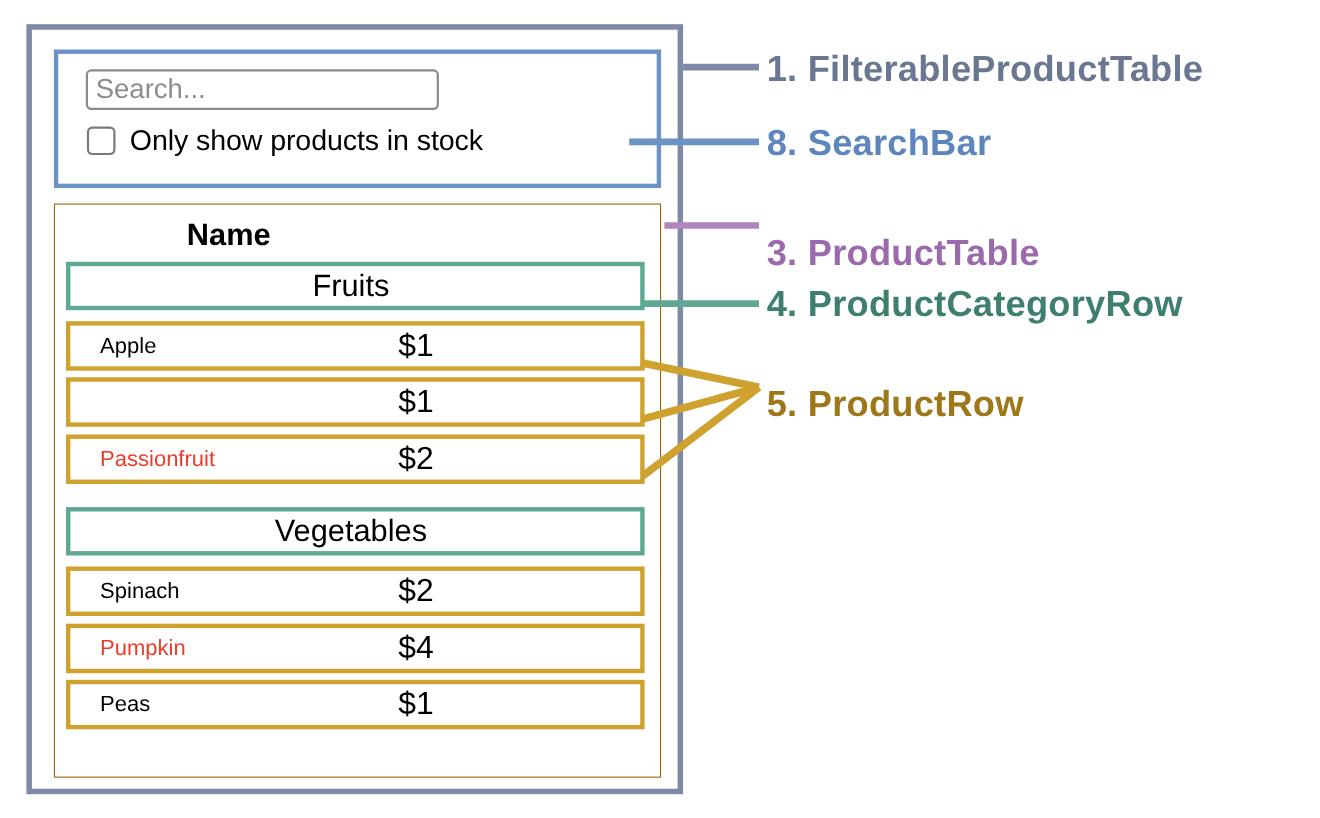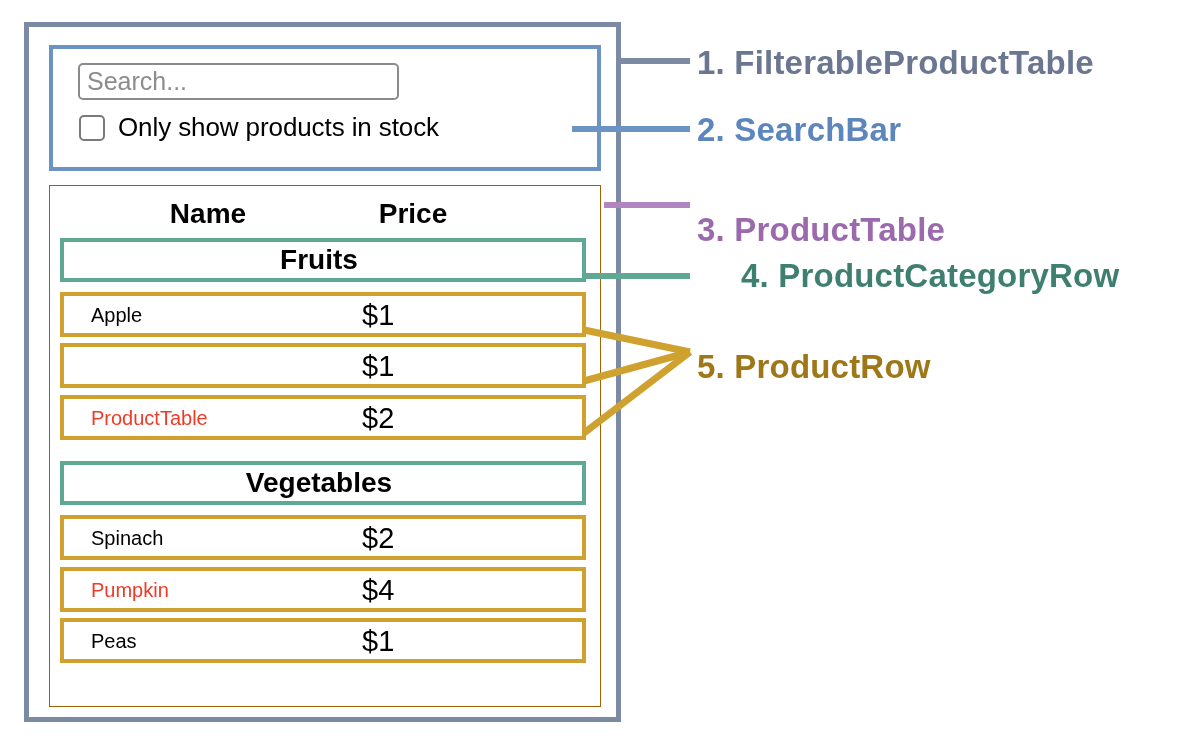--- a/index.html
+++ b/index.html
@@ -125,21 +125,21 @@
     width: 526px;
     height: 44px;
     border: 4px solid #5fa994;
     background: #ffffff;
     display: flex;
     align-items: center;
     justify-content: center;
   }
   .category-row .category-label {
     font-size: 28px;
-    font-weight: bold;
+    font-weight: normal;
     color: #000000;
     margin-left: -8px;
   }
 
   
   .product-row {
     position: absolute;
     left: 10px;
     width: 526px;
     height: 45px;
@@ -178,58 +178,57 @@
     position: absolute;
     font-family: "Liberation Sans", sans-serif;
     font-size: 33px;
     font-weight: 700;
     white-space: nowrap;
     letter-spacing: 0.2px;
   }
   #anno-1 { left: 697px; top: 44px;  color: #6b7790; }
   #anno-2 { left: 697px; top: 111px; color: #5c86bd; }
   #anno-3 { left: 697px; top: 187px; color: #9a6aad; margin-top: 24px; }
-  #anno-4 { left: 697px; top: 257px; color: #3f7f70; margin-left: 44px; }
+  #anno-4 { left: 697px; top: 257px; color: #3f7f70; }
   #anno-5 { left: 697px; top: 330px; color: #9d7718; margin-top: 18px; }
 </style>
 </head>
 <body>
 
 <div id="filterable-product-table">
 
   <div id="search-bar">
     <input id="search-input" type="text" placeholder="Search..." style="">
     <div id="stock-filter-row">
       <div id="stock-checkbox"></div>
       <span id="stock-label">Only show products in stock</span>
     </div>
   </div>
 
   <div id="product-table">
 
     <div id="table-header-row">
       <span class="col-name">Name</span>
-      <span class="col-price">Price</span>
     </div>
 
     <div class="category-row" style="top:52px;">
       <span class="category-label">Fruits</span>
     </div>
 
     <div class="product-row" style="top:106px;">
       <span class="cell-name">Apple</span>
       <span class="cell-price">$1</span>
     </div>
 
     <div class="product-row" style="top:157px;">
       <span class="cell-price">$1</span>
     </div>
 
     <div class="product-row" style="top:209px;">
-      <span class="cell-name out-of-stock">ProductTable</span>
+      <span class="cell-name out-of-stock">Passionfruit</span>
       <span class="cell-price">$2</span>
     </div>
 
     <div class="category-row" style="top:275px;">
       <span class="category-label">Vegetables</span>
     </div>
 
     <div class="product-row" style="top:329px;">
       <span class="cell-name">Spinach</span>
       <span class="cell-price">$2</span>
@@ -257,16 +256,16 @@
   <line x1="604" y1="205" x2="690" y2="205" stroke="#b085c0" stroke-width="6"></line>
 
   <line x1="584" y1="276" x2="690" y2="276" stroke="#5fa994" stroke-width="6"></line>
 
   <line x1="584" y1="330" x2="690" y2="352" stroke="#cfa22f" stroke-width="7"></line>
   <line x1="584" y1="381" x2="690" y2="352" stroke="#cfa22f" stroke-width="7"></line>
   <line x1="584" y1="433" x2="690" y2="352" stroke="#cfa22f" stroke-width="7"></line>
 </svg>
 
 <div class="anno-label" id="anno-1">1. FilterableProductTable</div>
-<div class="anno-label" id="anno-2">2. SearchBar</div>
+<div class="anno-label" id="anno-2">8. SearchBar</div>
 <div class="anno-label" id="anno-3">3. ProductTable</div>
 <div class="anno-label" id="anno-4">4. ProductCategoryRow</div>
 <div class="anno-label" id="anno-5">5. ProductRow</div>
 
 </body></html>

